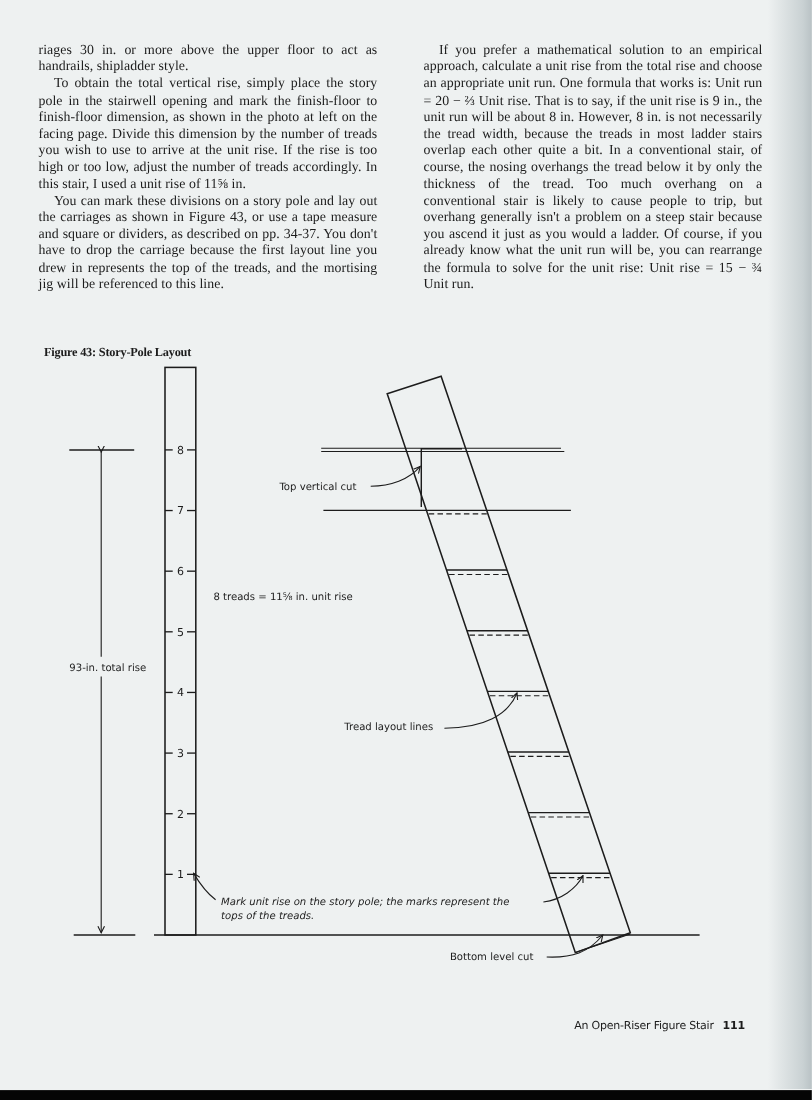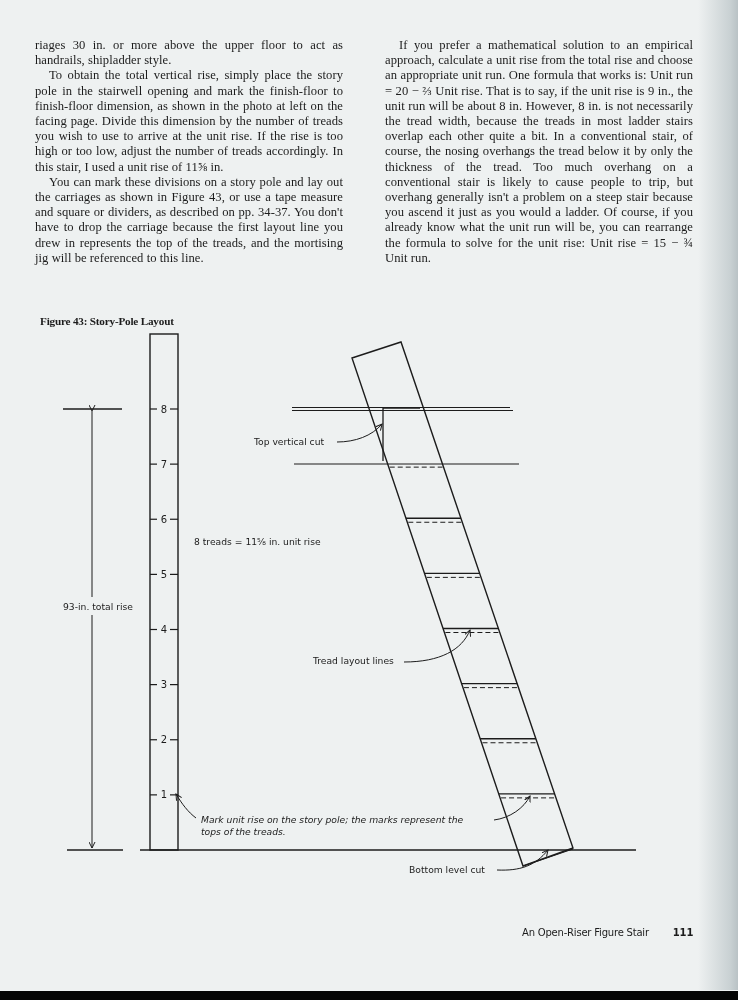--- a/index.html
+++ b/index.html
@@ -28,21 +28,21 @@
     font-family: Liberation Serif, serif; font-size: 11.2px; font-weight: bold; letter-spacing: -0.2px; margin-top: 27px;
   }
   svg.figure { position: absolute; left: 0; top: 0; width: 738px; height: 1000px; }
   .lbl { font-family: "DejaVu Sans", sans-serif; font-size: 9.2px; fill: #1c1c1c; }
   .lbl.it { font-style: italic; }
   .mark { font-family: "DejaVu Sans", sans-serif; font-size: 10px; fill: #1c1c1c; }
   .footer {
     position: absolute; top: 927px; left: 522px;
     font-family: "DejaVu Sans", sans-serif; font-size: 10px; letter-spacing: -0.2px;
   }
-  .footer .pg { font-weight: bold; margin-left: 24px; }
+  .footer .pg { font-weight: bold; margin-left: 8px; }
 </style>
 </head>
 <body>
 
 <div class="shade-right"></div>
 
 <div class="col left">
   <p class="noindent">riages 30 in. or more above the upper floor to act as handrails, shipladder style.</p>
   <p>To obtain the total vertical rise, simply place the story pole in the stairwell opening and mark the finish-floor to finish-floor dimension, as shown in the photo at left on the facing page. Divide this dimension by the number of treads you wish to use to arrive at the unit rise. If the rise is too high or too low, adjust the number of treads accordingly. In this stair, I used a unit rise of 11⅝ in.</p>
   <p>You can mark these divisions on a story pole and lay out the carriages as shown in Figure 43, or use a tape measure and square or dividers, as described on pp. 34-37. You don't have to drop the carriage because the first layout line you drew in represents the top of the treads, and the mortising jig will be referenced to this line.</p>

